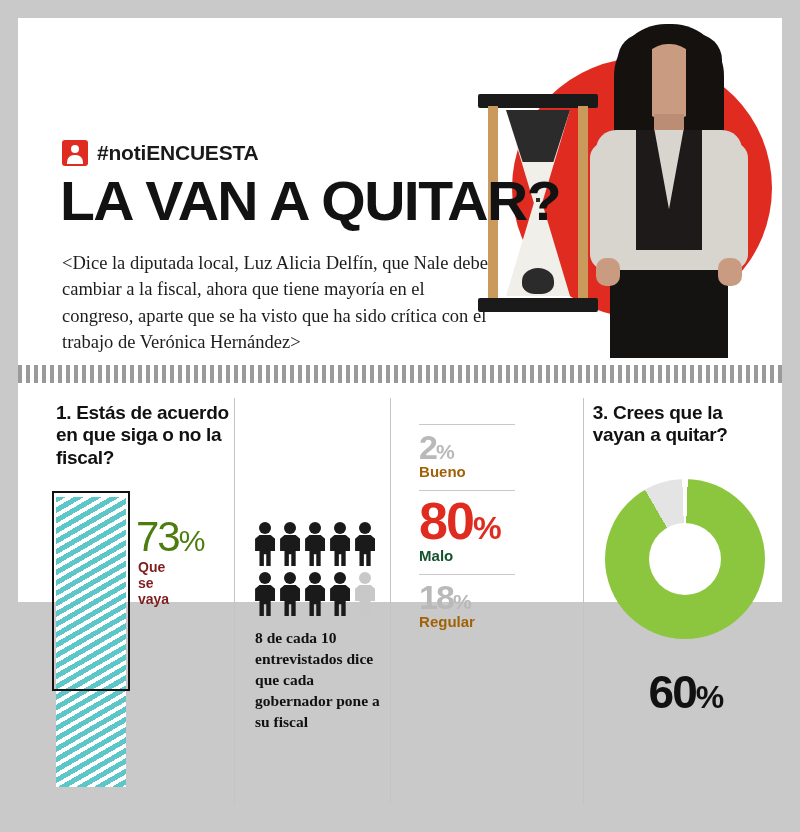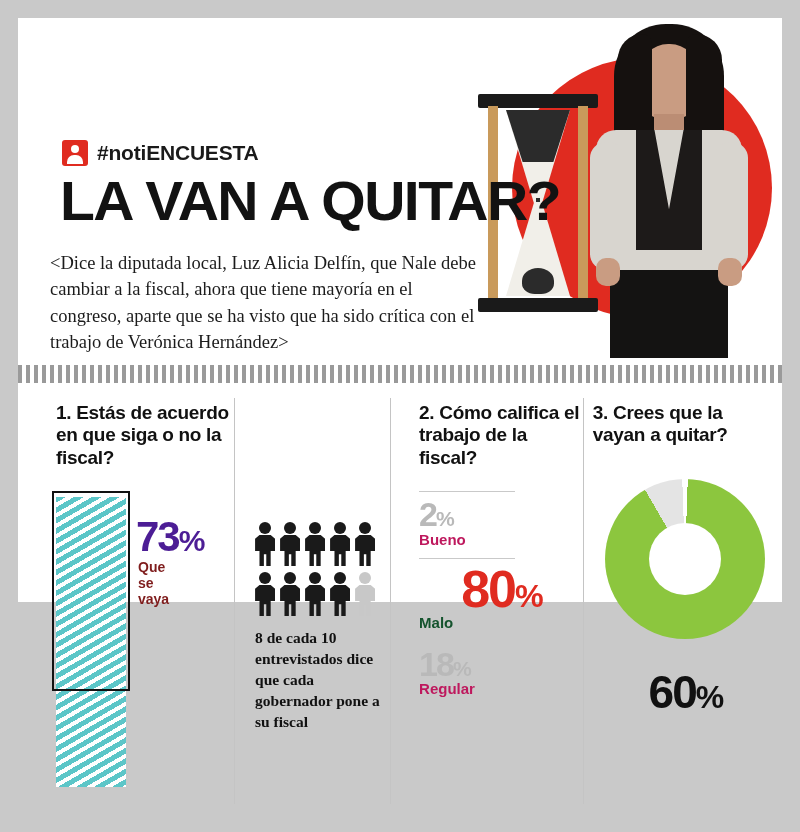--- a/index.html
+++ b/index.html
@@ -77,21 +77,21 @@
   .brand-text{font-weight:bold;font-size:21px;letter-spacing:-.2px;color:#1a1a1a;font-family:"Liberation Sans",sans-serif;}
 
   .headline{
     position:absolute;left:42px;top:155px;
     font-family:"Liberation Sans",sans-serif;
     font-weight:bold;font-size:56px;line-height:1;
     letter-spacing:-1.5px;color:#121212;
     transform:scaleX(1.02);transform-origin:left center;
   }
   .deck{
-    position:absolute;left:32px;top:232px;width:430px;
+    position:absolute;left:44px;top:232px;width:430px;
     font-family:"Liberation Serif",serif;
     font-size:18.5px;line-height:1.42;color:#1c1c1c;
   }
 
   
   .band{
     position:relative;height:18px;margin-top:6px;
     background:repeating-linear-gradient(90deg,#9a9a9a 0 4px,#ffffff 4px 8px);
     border-top:1px solid #ffffff;border-bottom:1px solid #ffffff;
   }
@@ -114,21 +114,21 @@
     letter-spacing:-.3px;
   }
 
   
   .barwrap{position:relative;margin-top:28px;width:70px;height:290px;}
   .bar{
     position:absolute;left:0;top:0;width:70px;height:290px;
     background:repeating-linear-gradient(150deg,#5cc6c8 0 5px,#ffffff 5px 9px);
   }
   .baroutline{position:absolute;left:-4px;top:-6px;width:74px;height:196px;border:2px solid #111;}
-  .pct73{position:absolute;left:80px;top:16px;font-weight:bold;font-size:42px;color:#4c1d95;letter-spacing:-2px;}
+  .pct73{position:absolute;left:80px;top:16px;font-weight:normal;font-size:42px;color:#4d7c0f;letter-spacing:-2px;}
   .pct73 .s{font-size:30px;}
   .lbl73{position:absolute;left:82px;top:62px;font-size:14px;color:#7f1d1d;font-weight:bold;}
 
   
   .people{margin-top:120px;}
   .prow{display:flex;gap:5px;margin-bottom:6px;}
   .person{width:20px;height:44px;position:relative;}
   .person .head{position:absolute;left:4px;top:0;width:12px;height:12px;border-radius:50%;background:#1a1a1a;}
   .person .body{position:absolute;left:0;top:13px;width:20px;height:31px;background:#1a1a1a;
     clip-path:polygon(0 12%,22% 0,78% 0,100% 12%,100% 52%,78% 52%,78% 100%,56% 100%,56% 62%,44% 62%,44% 100%,22% 100%,22% 52%,0 52%);}
@@ -137,24 +137,24 @@
   .peopletext{margin-top:12px;font-family:"Liberation Serif",serif;font-weight:bold;font-size:15.5px;line-height:1.35;color:#111;width:125px;}
 
   
   .ansblock{margin-top:22px;}
   .hr{width:96px;height:1px;background:#c9c9c9;margin:10px 0 6px;}
   .big{font-weight:bold;letter-spacing:-2px;line-height:.95;}
   .big .s{font-size:.62em;letter-spacing:-1px;}
   .grey{color:#b9b9b9;}
   .red{color:#e02b20;}
   .a1{font-size:34px;}
-  .a2{font-size:52px;text-align:center;}
+  .a2{font-size:52px;}
   .a3{font-size:34px;}
   .sub{font-size:15px;font-weight:bold;}
-  .sub.grey{color:#be185d;}
+  .sub.grey{color:#a16207;}
   .sub.red{color:#14532d;}
 
   
   .donut{
     position:relative;margin:32px auto 0;width:160px;height:160px;border-radius:50%;
     background:conic-gradient(#ffffff 0 2deg,#8cc63e 2deg 330deg,#e4e4e4 330deg 358deg,#ffffff 358deg 360deg);
   }
   .donut::after{content:"";position:absolute;left:44px;top:44px;width:72px;height:72px;border-radius:50%;background:#fff;}
   .pct90{margin-top:26px;text-align:center;font-weight:bold;font-size:46px;letter-spacing:-2px;color:#111;}
   .pct90 .s{font-size:32px;}
@@ -266,21 +266,20 @@
           <div class="person grey">
               <div class="head"></div>
               <div class="body"></div>
             </div>
         </div>
         <div class="peopletext">8 de cada 10 entrevistados dice que cada gobernador pone a su fiscal</div>
       </div>
     </div>
 
     <div class="col c3">
-      <div class="qtitle">2. Cómo califica el trabajo de la fiscal?</div>
       <div class="ansblock">
         <div class="hr"></div>
         <div class="big a1 grey"><span>2</span><span class="s">%</span></div>
         <div class="sub grey">Bueno</div>
 
         <div class="hr"></div>
         <div class="big a2 red"><span>80</span><span class="s">%</span></div>
         <div class="sub red">Malo</div>
 
         <div class="hr"></div>

